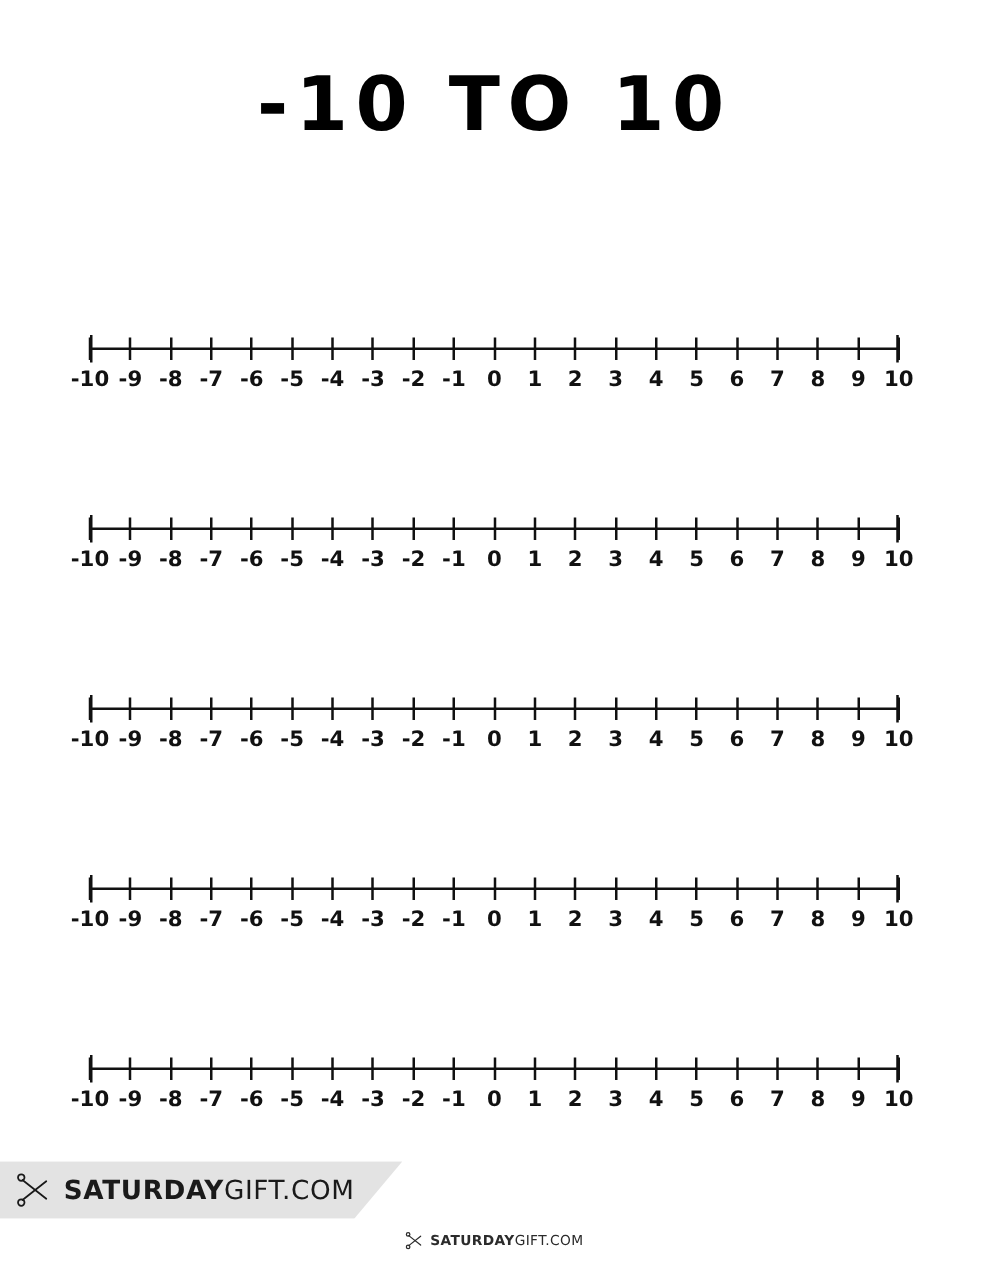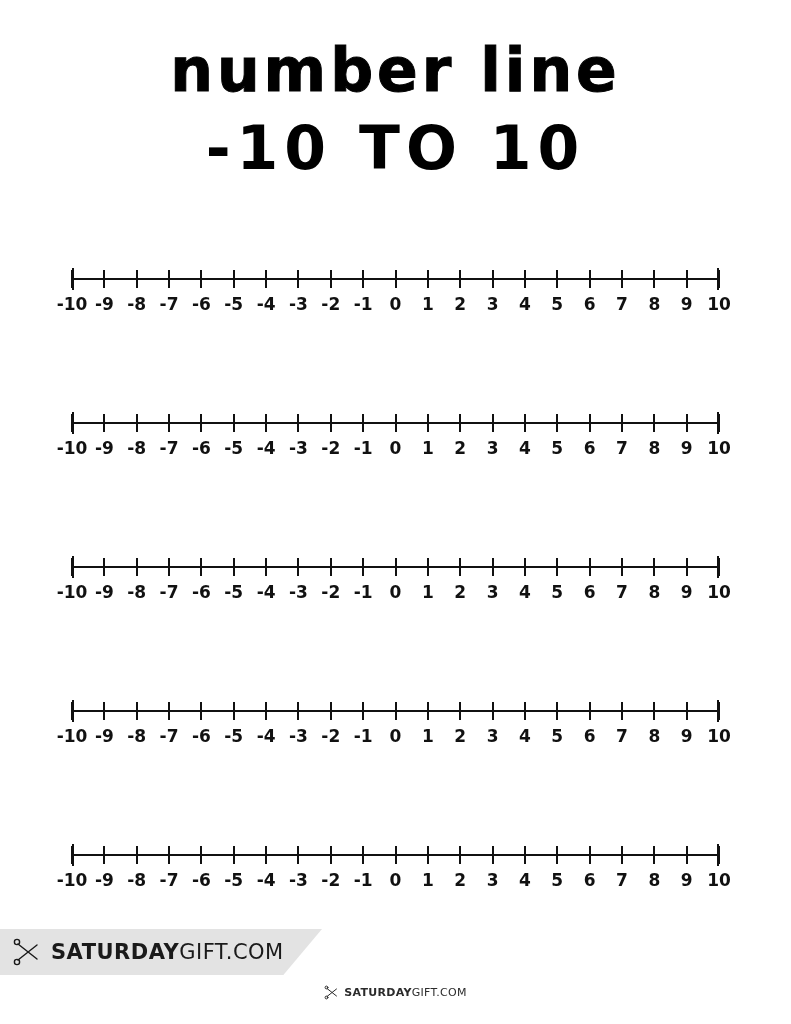--- a/index.html
+++ b/index.html
@@ -145,21 +145,20 @@
     font-size: 11px;
     letter-spacing: 0.3px;
     color: #2b2b2b;
   }
   .mini-text .bold { font-weight: 700; }
 </style>
 </head>
 <body>
 
 <div class="title-block">
-  <div class="title-line-1">number line</div>
   <div class="title-line-2">-10 TO 10</div>
 </div>
 
 <div class="lines-area" id="lines-area">
     <div class="numberline">
       <div class="nl-axis"></div>
       <div class="nl-endcap left"></div>
       <div class="nl-endcap right"></div>
       <div class="nl-tick" style="left: 0px;"></div>
       <div class="nl-label" style="left: 0px;">-10</div>

